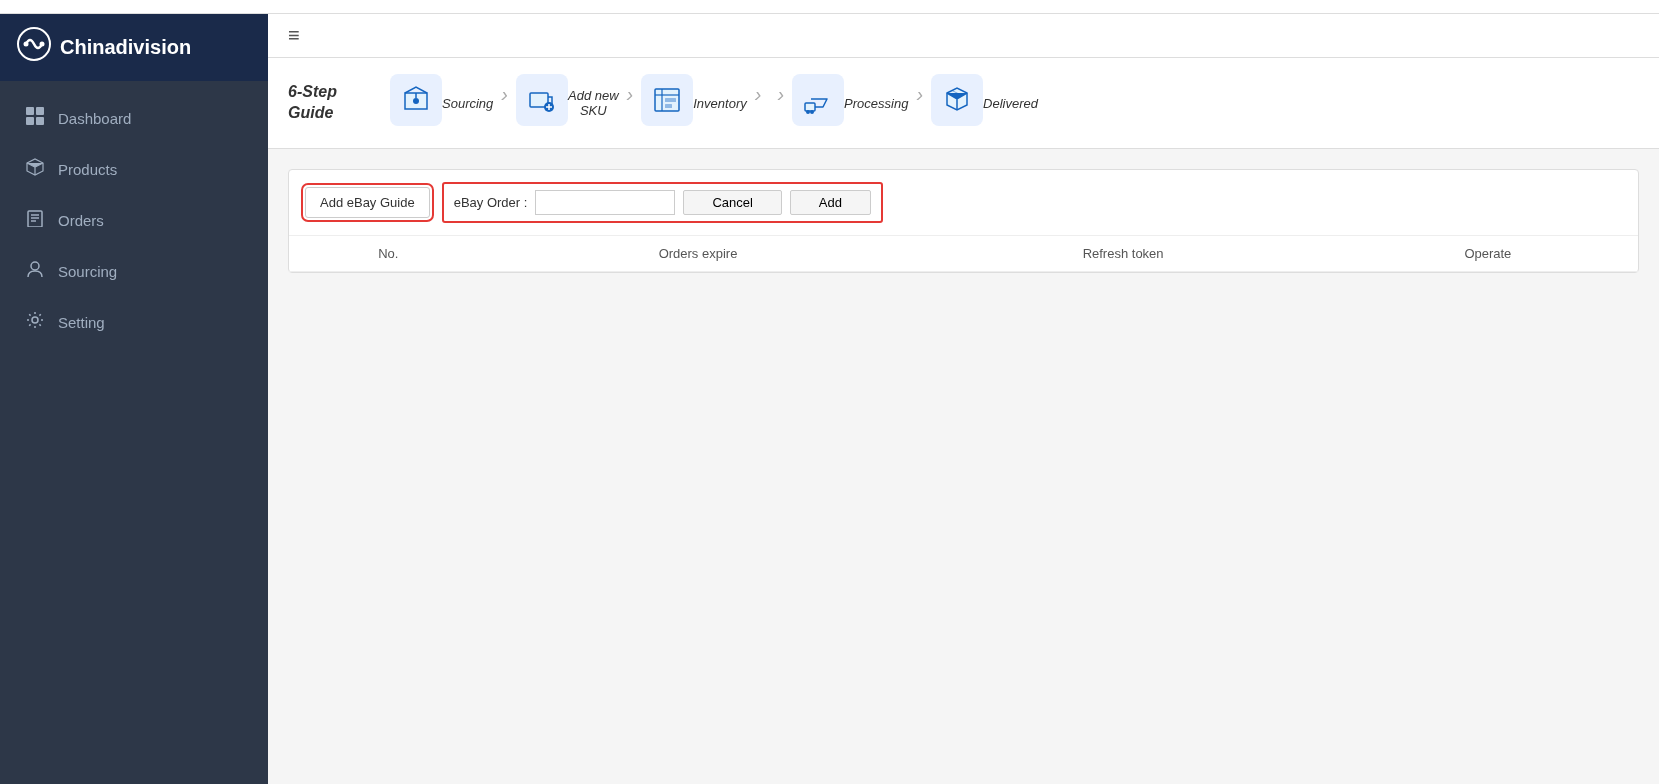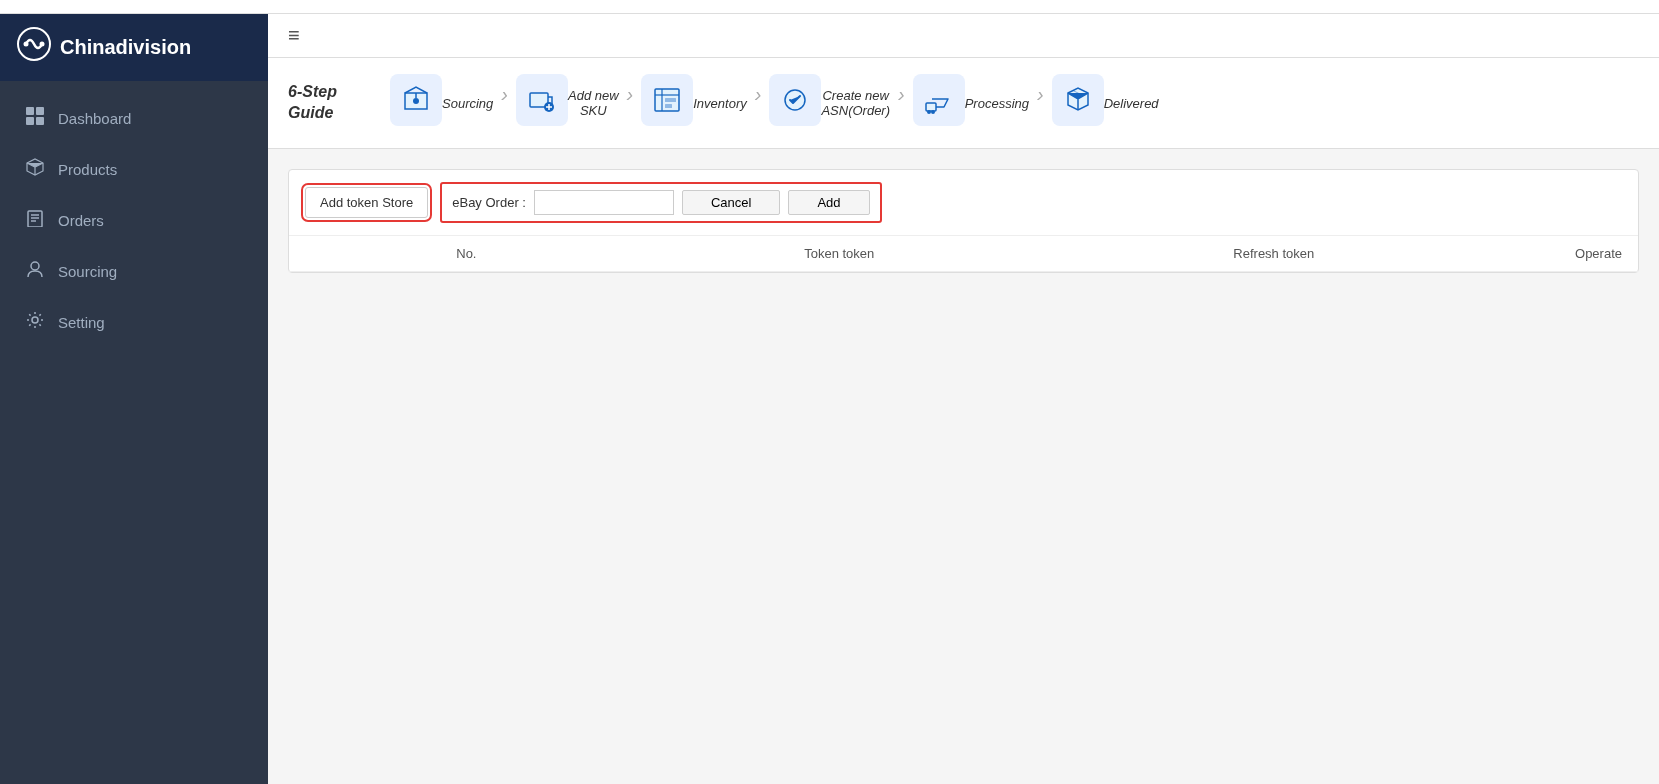--- a/index.html
+++ b/index.html
@@ -225,21 +225,21 @@
       background: #f5f5f5;
     }
 
     
     .ebay-table {
       width: 100%;
       border-collapse: collapse;
     }
 
     .ebay-table th {
-      text-align: right;
+      text-align: center;
       padding: 10px 16px;
       font-size: 13px;
       color: #555;
       font-weight: normal;
       border-bottom: 1px solid #eee;
     }
   </style>
 </head>
 <body>
 
@@ -359,29 +359,20 @@
               <line x1="10" y1="4" x2="10" y2="26" stroke="#1565c0" stroke-width="1.2"></line>
               <rect x="13" y="13" width="11" height="4" rx="0.5" fill="#1565c0" opacity="0.4"></rect>
               <rect x="13" y="19" width="7" height="4" rx="0.5" fill="#1565c0" opacity="0.4"></rect>
             </svg>
           </div>
           <span class="step-label">Inventory</span>
         </div>
 
         <div class="step-arrow">›</div>
 
-        <div class="step-item">
-          <div class="step-icon">
-            <svg viewBox="0 0 30 30" fill="none">
-              <circle cx="15" cy="15" r="10" fill="#e3f2fd" stroke="#1565c0" stroke-width="1.5"></circle>
-              <path d="M10 15 L13 18 L20 11" stroke="#1565c0" stroke-width="2" stroke-linecap="round" stroke-linejoin="round"></path>
-            </svg>
-          </div>
-          <span class="step-label">Create new<br>ASN(Order)</span>
-        </div>
 
         <div class="step-arrow">›</div>
 
         <div class="step-item">
           <div class="step-icon">
             <svg viewBox="0 0 30 30" fill="none">
               <rect x="2" y="18" width="10" height="8" rx="1" fill="#e3f2fd" stroke="#1565c0" stroke-width="1.5"></rect>
               <circle cx="5" cy="27" r="2" fill="#1565c0"></circle>
               <circle cx="9" cy="27" r="2" fill="#1565c0"></circle>
               <path d="M12 22h8l4-8H8" stroke="#1565c0" stroke-width="1.5" fill="none" stroke-linejoin="round"></path>
@@ -403,35 +394,35 @@
           <span class="step-label">Delivered</span>
         </div>
 
       </div>
     </div>
 
     <div class="content-area">
       <div class="ebay-store-section">
 
         <div class="ebay-store-header">
-          <button class="add-ebay-btn">Add token Store</button>
+          <button class="add-ebay-btn">Add eBay Guide</button>
 
           <div class="ebay-form-inline">
             <span class="ebay-form-label">eBay Order :</span>
             <input type="text" class="ebay-form-input" value="" style="">
             <button class="form-btn">Cancel</button>
             <button class="form-btn add-btn">Add</button>
           </div>
         </div>
 
         <table class="ebay-table">
           <thead>
             <tr>
               <th>No.</th>
-              <th>Token token</th>
+              <th>Orders expire</th>
               <th>Refresh token</th>
               <th>Operate</th>
             </tr>
           </thead>
           <tbody>
           </tbody>
         </table>
 
       </div>
     </div>

